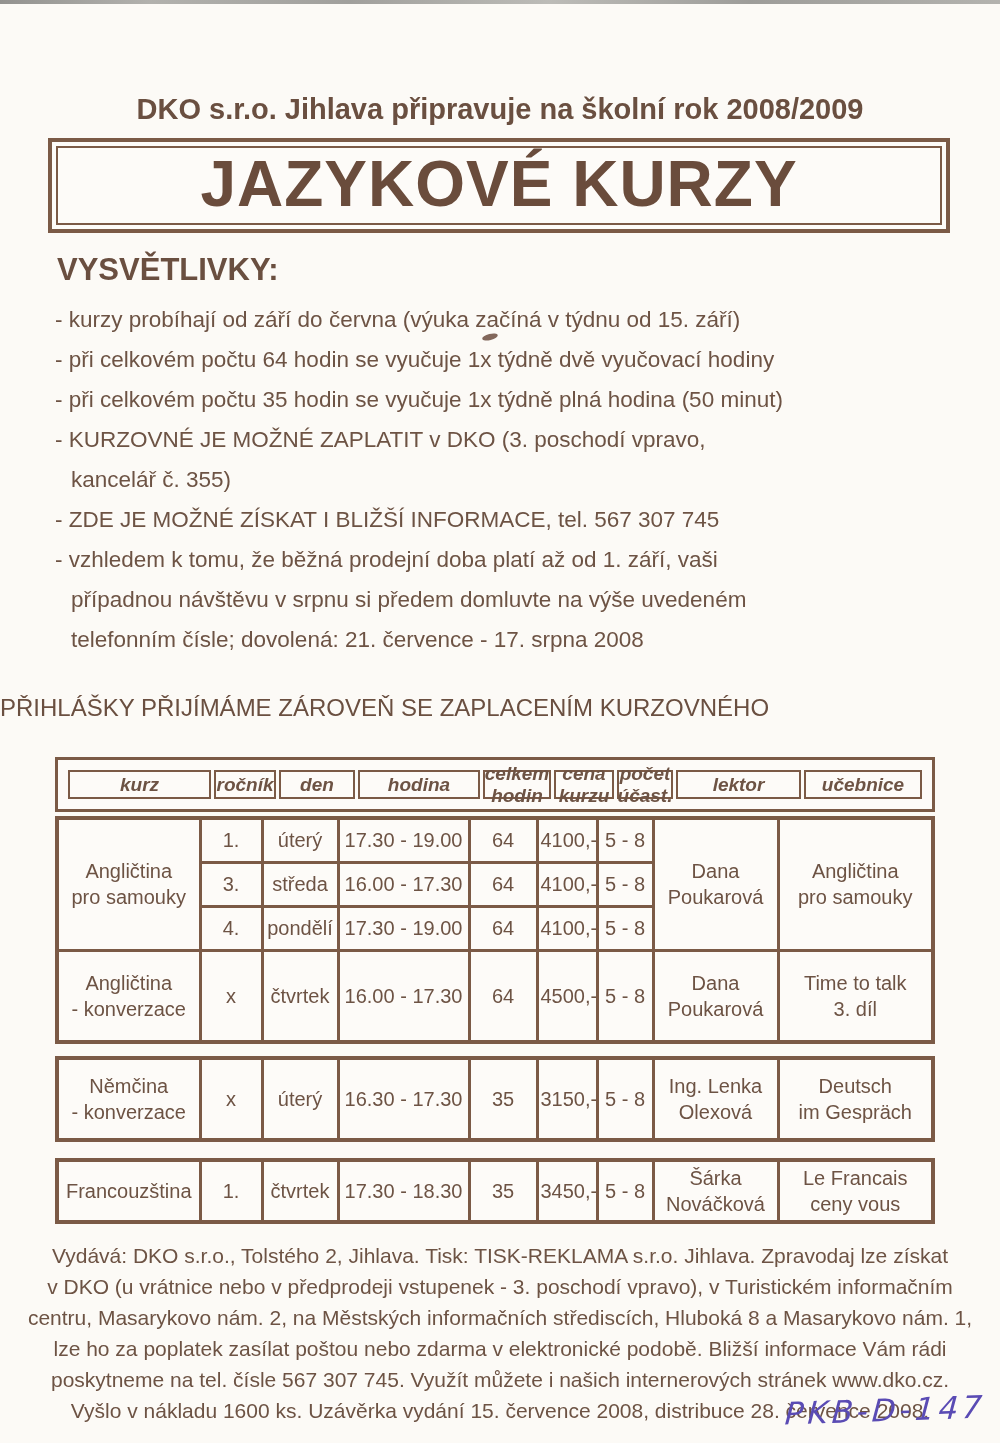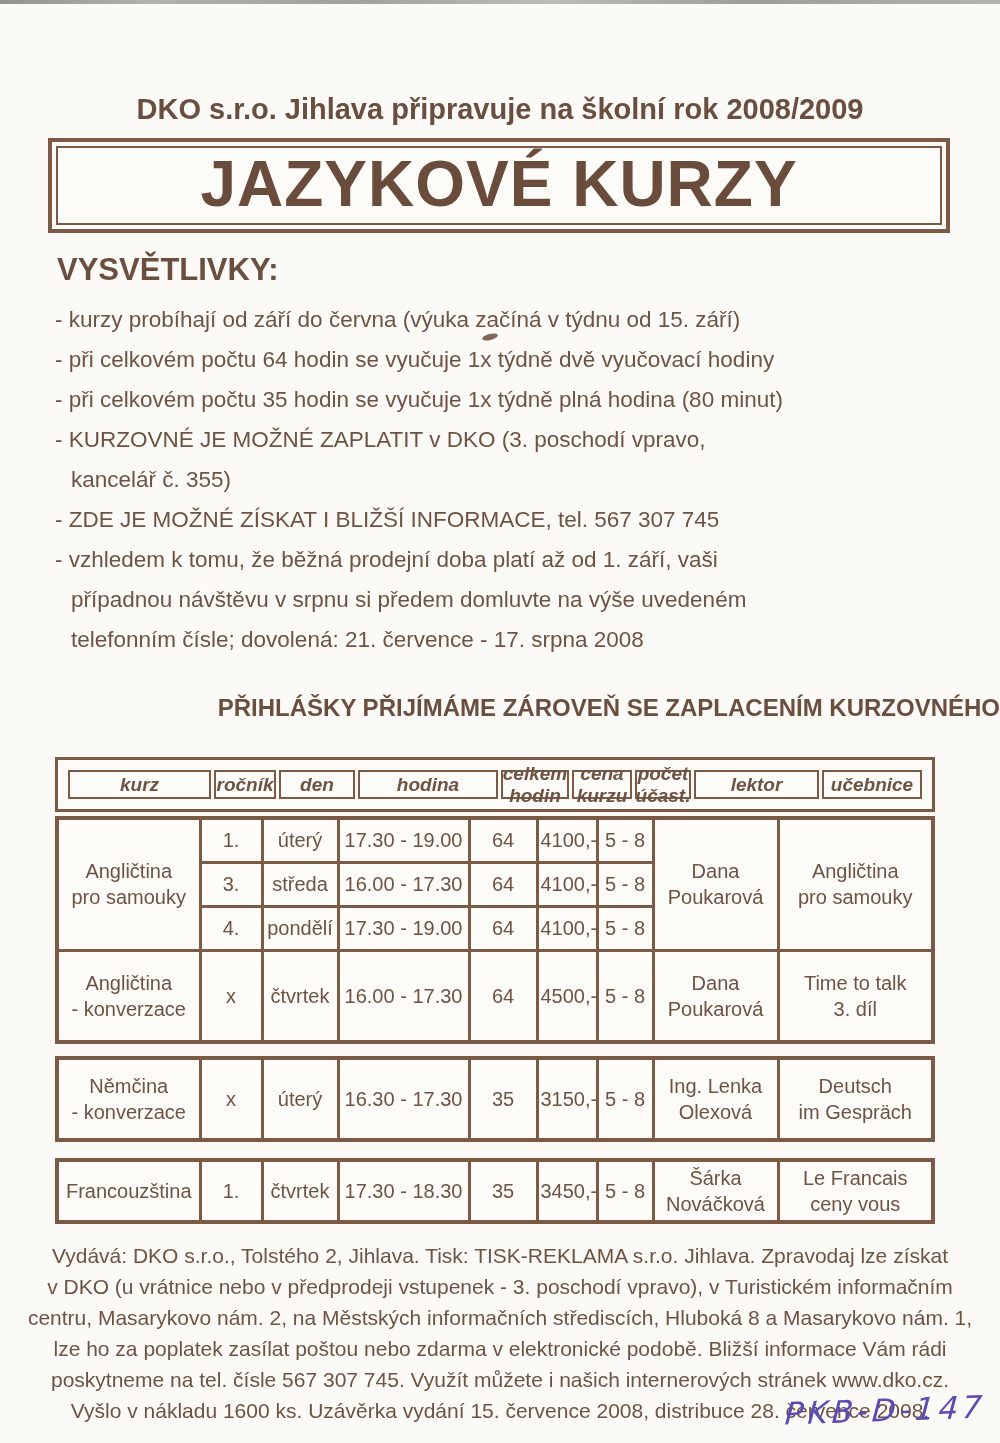--- a/index.html
+++ b/index.html
@@ -43,35 +43,35 @@
     font-size:31px;font-weight:bold;color:#6a4f40;
   }
   .legend{
     position:absolute;top:300px;left:55px;width:900px;
     font-size:22.5px;color:#6d5344;
   }
   .legend-line{height:40px;display:flex;align-items:center;}
   .legend-line.indent{padding-left:16px;}
   .signup-note{
     position:absolute;top:694px;left:0;width:1000px;
-    text-align:right;font-size:24px;font-weight:bold;color:#6a4f40;
+    text-align:left;font-size:24px;font-weight:normal;color:#6a4f40;
   }
   
   .thead{
     position:absolute;top:757px;left:55px;width:880px;height:55px;
     box-sizing:border-box;border:3px solid #7b5a46;padding:10px;
     display:flex;gap:3px;background:#fdfbf8;
   }
   .th{
     box-sizing:border-box;border:2px solid #7b5a46;
     display:flex;align-items:center;justify-content:center;
     font-style:italic;font-weight:bold;font-size:19px;line-height:1.12;
     text-align:center;white-space:pre-line;color:#6d5344;
   }
-  .w0{width:143px}.w1{width:62px}.w2{width:76px}.w3{width:140px}
+  .w0{width:143px}.w1{width:62px}.w2{width:76px}.w3{width:122px}
   .w4{width:68px}.w5{width:60px}.w6{width:56px}.w7{width:125px}.w8{flex:1}
   table.block{
     position:absolute;left:55px;width:880px;
     border-collapse:collapse;table-layout:fixed;
     background:#fdfbf8;
   }
   table.block{border:4px solid #7b5a46;}
   table.block td{
     border:3px solid #7b5a46;
     text-align:center;vertical-align:middle;
@@ -108,21 +108,21 @@
   <div class="title-box-inner">
     <div class="main-title">JAZYKOVÉ KURZY</div>
   </div>
 </div>
 
 <div class="legend-heading">VYSVĚTLIVKY:</div>
 
 <div class="legend">
   <div class="legend-line">- kurzy probíhají od září do června (výuka začíná v týdnu od 15. září)</div>
   <div class="legend-line">- při celkovém počtu 64 hodin se vyučuje 1x týdně dvě vyučovací hodiny</div>
-  <div class="legend-line">- při celkovém počtu 35 hodin se vyučuje 1x týdně plná hodina (80 minut)</div>
+  <div class="legend-line">- při celkovém počtu 35 hodin se vyučuje 1x týdně plná hodina (50 minut)</div>
   <div class="legend-line">- KURZOVNÉ JE MOŽNÉ ZAPLATIT v DKO (3. poschodí vpravo,</div>
   <div class="legend-line indent">kancelář č. 355)</div>
   <div class="legend-line">- ZDE JE MOŽNÉ ZÍSKAT I BLIŽŠÍ INFORMACE, tel. 567 307 745</div>
   <div class="legend-line">- vzhledem k tomu, že běžná prodejní doba platí až od 1. září, vaši</div>
   <div class="legend-line indent">případnou návštěvu v srpnu si předem domluvte na výše uvedeném</div>
   <div class="legend-line indent">telefonním čísle; dovolená: 21. července - 17. srpna 2008</div>
 </div>
 
 <div class="signup-note">PŘIHLÁŠKY PŘIJÍMÁME ZÁROVEŇ SE ZAPLACENÍM KURZOVNÉHO</div>
 

